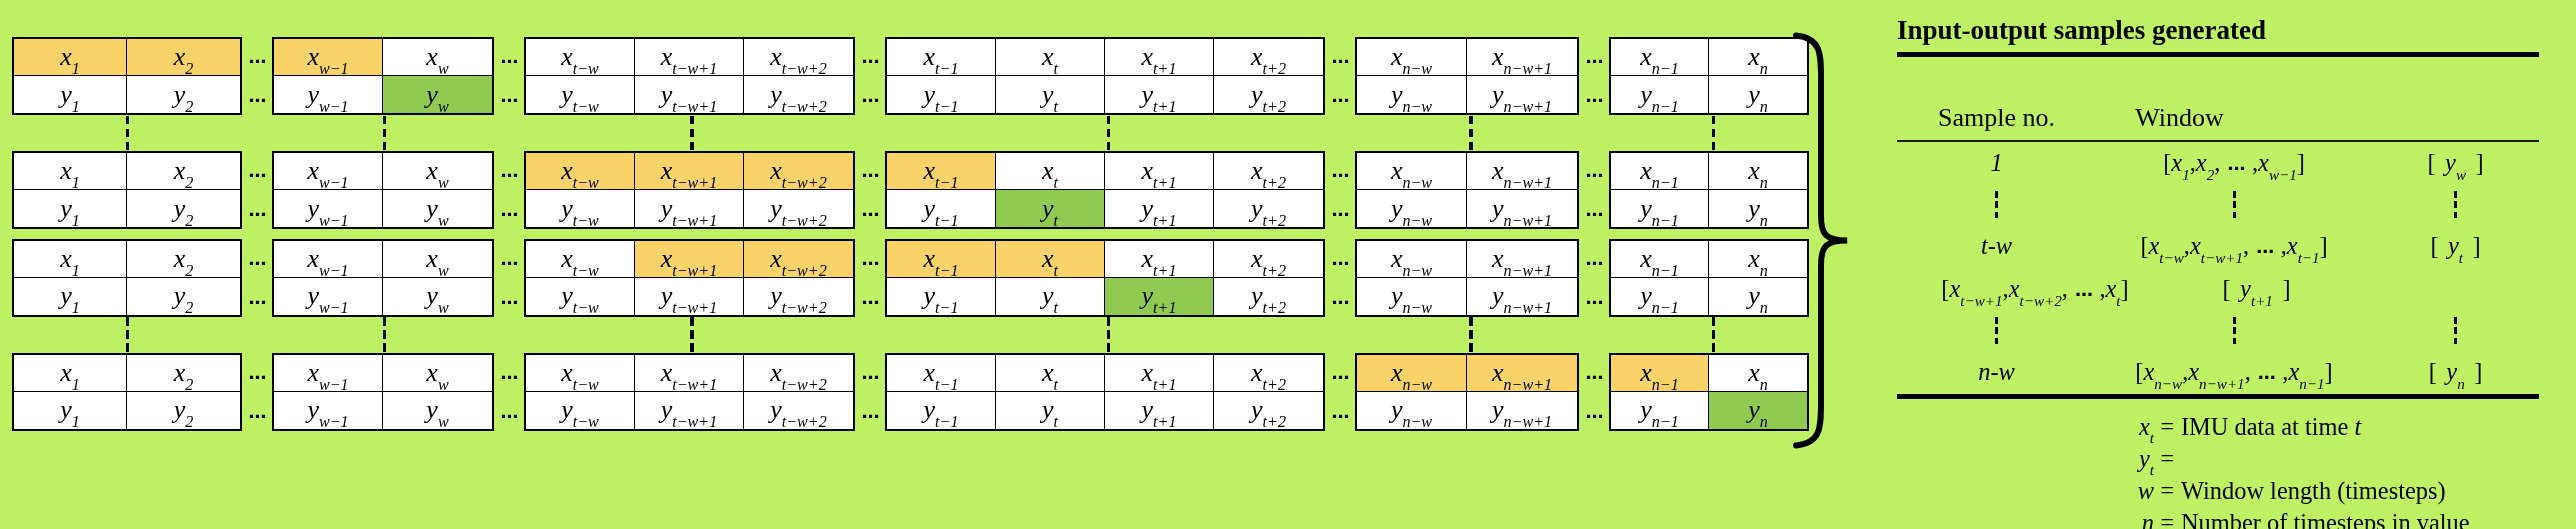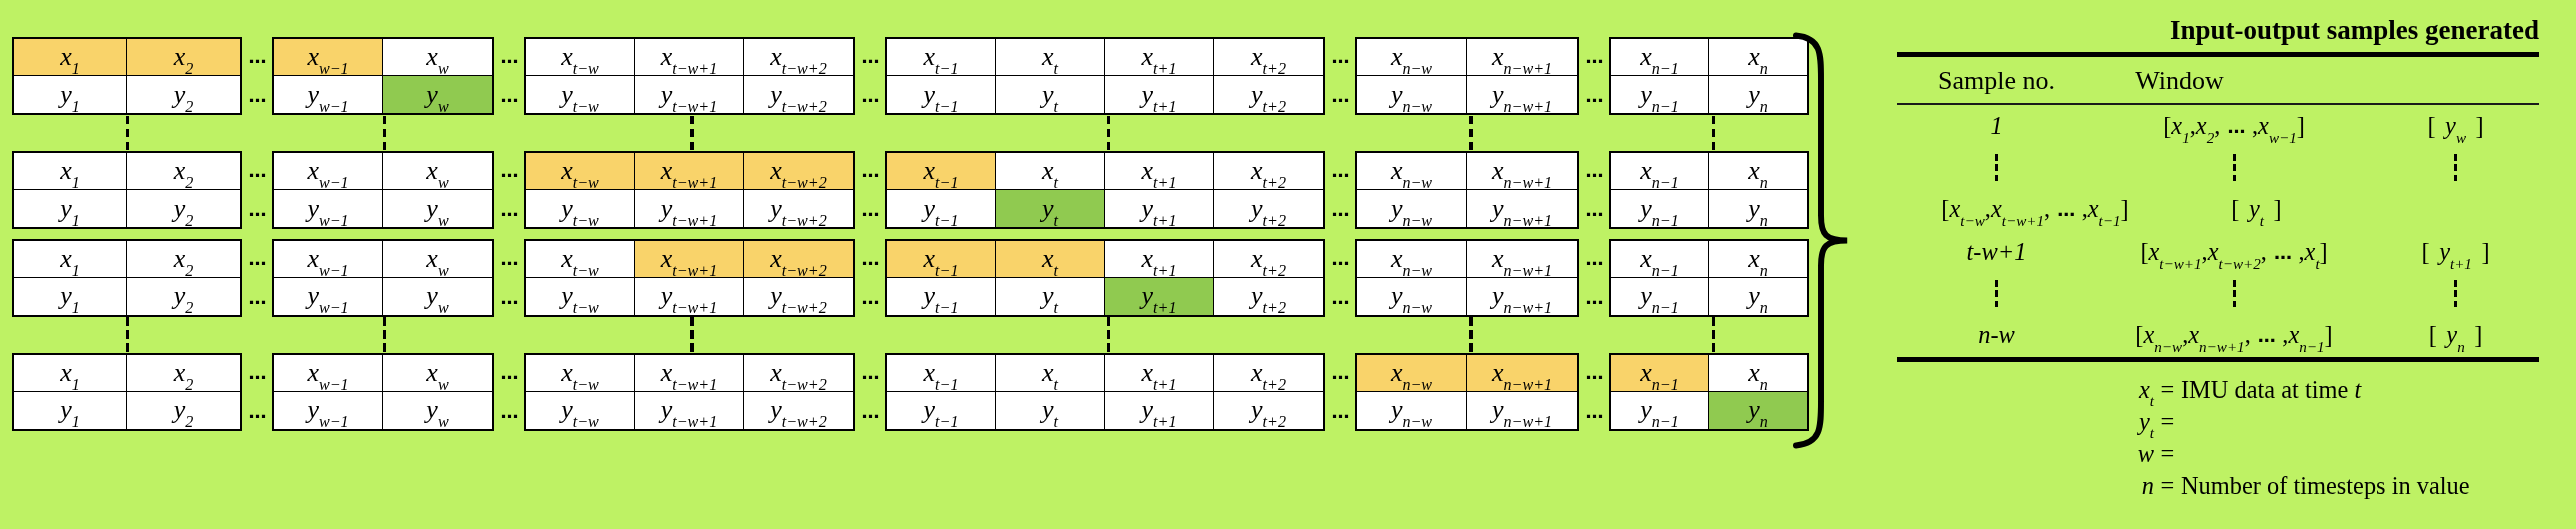--- a/index.html
+++ b/index.html
@@ -48,29 +48,29 @@
   .dots-band{display:flex;height:36px;align-items:center;}
   .dots-slot{display:flex;justify-content:center;}
   .vdots{display:flex;flex-direction:column;gap:4.8px;}
   .vdash{width:3.6px;height:8.3px;background:var(--line);}
   .row-gap{height:9.5px;}
   
   .brace{position:absolute;left:1791px;top:32px;}
   
   .panel{position:absolute;left:1897px;top:14.3px;width:642px;}
   .tbl-title{
-    text-align:right;font-weight:bold;font-size:27px;line-height:33px;
+    text-align:left;font-weight:bold;font-size:27px;line-height:33px;
     font-family:"Liberation Serif",serif;color:#000;
   }
   .io-table{
     margin-top:4.8px;
     border-top:5.4px solid var(--line);
     border-bottom:5.4px solid var(--line);
   }
-  .hdr-row{display:flex;border-bottom:2.4px solid #1a1a1a;}
+  .hdr-row{display:flex;border-bottom:2.4px solid #1a1a1a;margin-top:37px;}
   .hcell{
     font-size:26px;display:flex;align-items:center;justify-content:center;
     padding:9px 0 6.6px 0;color:#000;
   }
   .c-no{width:31%;}
   .c-in{width:43%;}
   .c-out{width:26%;}
   .trow{display:flex;align-items:center;min-height:43px;}
   .tdots-row{min-height:40px;}
   .tcell{display:flex;align-items:center;justify-content:center;font-size:24.4px;}
@@ -742,41 +742,41 @@
             </div>
             <div class="c-out tcell">
               <div class="tdots">
                 <div class="tdash"></div>
                 <div class="tdash"></div>
                 <div class="tdash"></div>
               </div>
             </div>
           </div>
           <div class="trow">
+            <div class="c-no tcell">
+              <i>t-w</i>
+            </div>
             <div class="c-in tcell">
               <span class="pt">[</span>
               <span class="math"><i>x</i><sub>t−w</sub></span>
               <span class="pt">,</span>
               <span class="math"><i>x</i><sub>t−w+1</sub></span>
               <span class="pt">,</span>
               <span class="ell">…</span>
               <span class="pt">,</span>
               <span class="math"><i>x</i><sub>t−1</sub></span>
               <span class="pt">]</span>
             </div>
             <div class="c-out tcell">
               <span class="pt">[</span>
               <span class="math"><i>y</i><sub>t</sub></span>
               <span class="pt">]</span>
             </div>
           </div>
           <div class="trow">
-            <div class="c-no tcell">
-              <i>t-w+1</i>
-            </div>
             <div class="c-in tcell">
               <span class="pt">[</span>
               <span class="math"><i>x</i><sub>t−w+1</sub></span>
               <span class="pt">,</span>
               <span class="math"><i>x</i><sub>t−w+2</sub></span>
               <span class="pt">,</span>
               <span class="ell">…</span>
               <span class="pt">,</span>
               <span class="math"><i>x</i><sub>t</sub></span>
               <span class="pt">]</span>
@@ -839,20 +839,21 @@
           <span class="leg-eq">=</span>
           <span class="leg-desc">IMU data at time <i>t</i></span>
         </div>
         <div class="leg-row">
           <span class="leg-sym"><span class="math"><i>y</i><sub>t</sub></span></span>
           <span class="leg-eq">=</span>
         </div>
         <div class="leg-row">
           <span class="leg-sym"><span class="math"><i>w</i></span></span>
           <span class="leg-eq">=</span>
+          <span class="leg-desc">Window length (timesteps)</span>
         </div>
         <div class="leg-row">
           <span class="leg-sym"><span class="math"><i>n</i></span></span>
           <span class="leg-eq">=</span>
           <span class="leg-desc">Number of timesteps in value</span>
         </div>
       </div>
   </div>
 
 </div>

